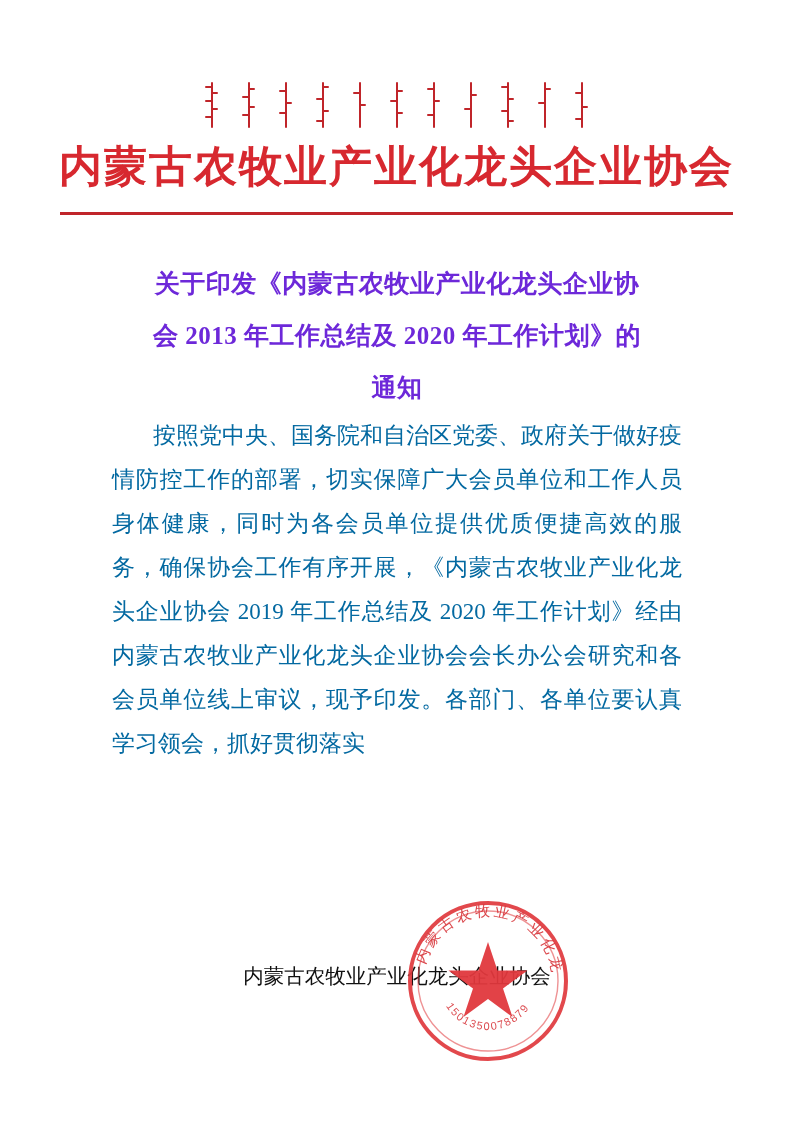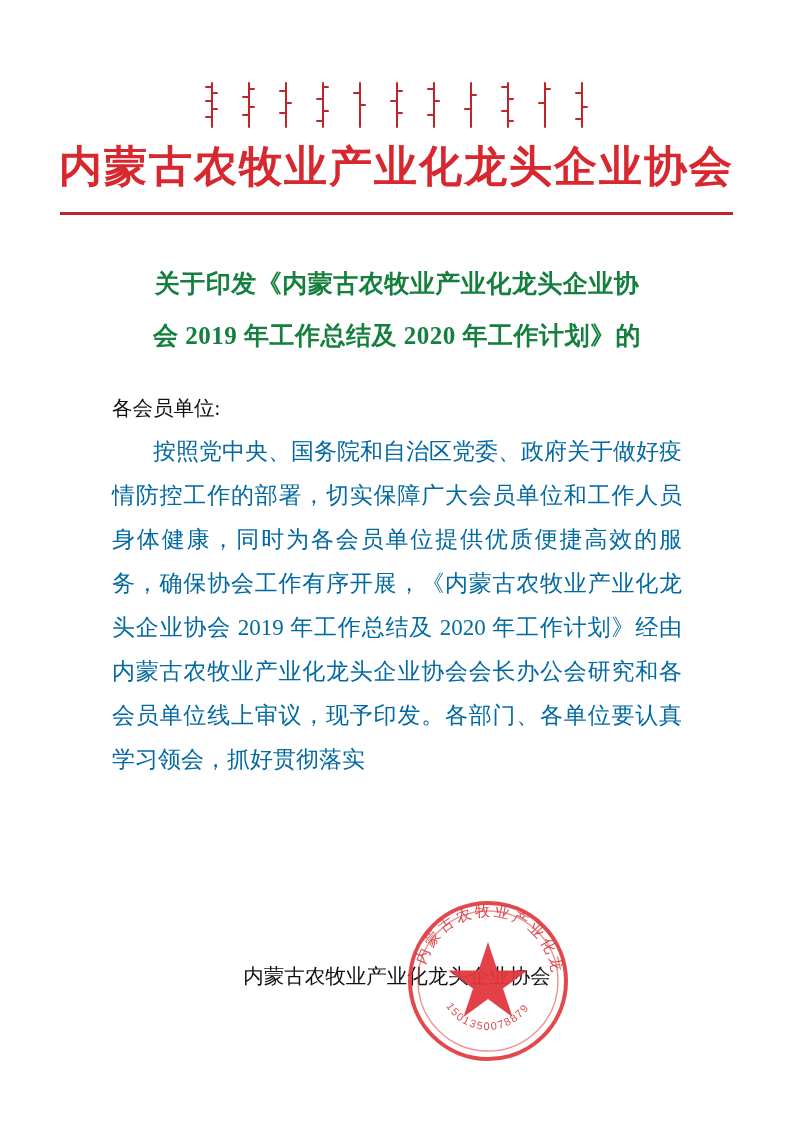--- a/index.html
+++ b/index.html
@@ -78,21 +78,21 @@
     position: absolute;
     top: 258px;
     left: 112px;
     width: 570px;
   }
   .doc-title {
     font-weight: bold;
     font-size: 25px;
     line-height: 52px;
     text-align: center;
-    color: #15803d;
+    color: #6d28d9;
     letter-spacing: 0.5px;
   }
   .salutation {
     margin-top: 24px;
     font-size: 20.5px;
     line-height: 44px;
     color: #111;
   }
   .para {
     font-size: 23px;
@@ -213,23 +213,23 @@
         <i class="tick-l" style="top:36px"></i>
       </span>
     </div>
 
     <div class="org-title">内蒙古农牧业产业化龙头企业协会</div>
     <div class="rule"></div>
   </div>
 
   <div class="doc">
     <div class="doc-title">关于印发《内蒙古农牧业产业化龙头企业协</div>
-    <div class="doc-title">会 2019 年工作总结及 2020 年工作计划》的</div>
-
-    <div class="salutation">各会员单位:</div>
+    <div class="doc-title">会 2013 年工作总结及 2020 年工作计划》的</div>
+    <div class="doc-title">通知</div>
+
 
     <div class="para">按照党中央、国务院和自治区党委、政府关于做好疫情防控工作的部署，切实保障广大会员单位和工作人员身体健康，同时为各会员单位提供优质便捷高效的服务，确保协会工作有序开展，《内蒙古农牧业产业化龙头企业协会 2019 年工作总结及 2020 年工作计划》经由内蒙古农牧业产业化龙头企业协会会长办公会研究和各会员单位线上审议，现予印发。各部门、各单位要认真学习领会，抓好贯彻落实</div>
 
   </div>
 
   <div class="signature">
     <div class="line1">内蒙古农牧业产业化龙头企业协会</div>
   </div>
 
   <div class="seal">

